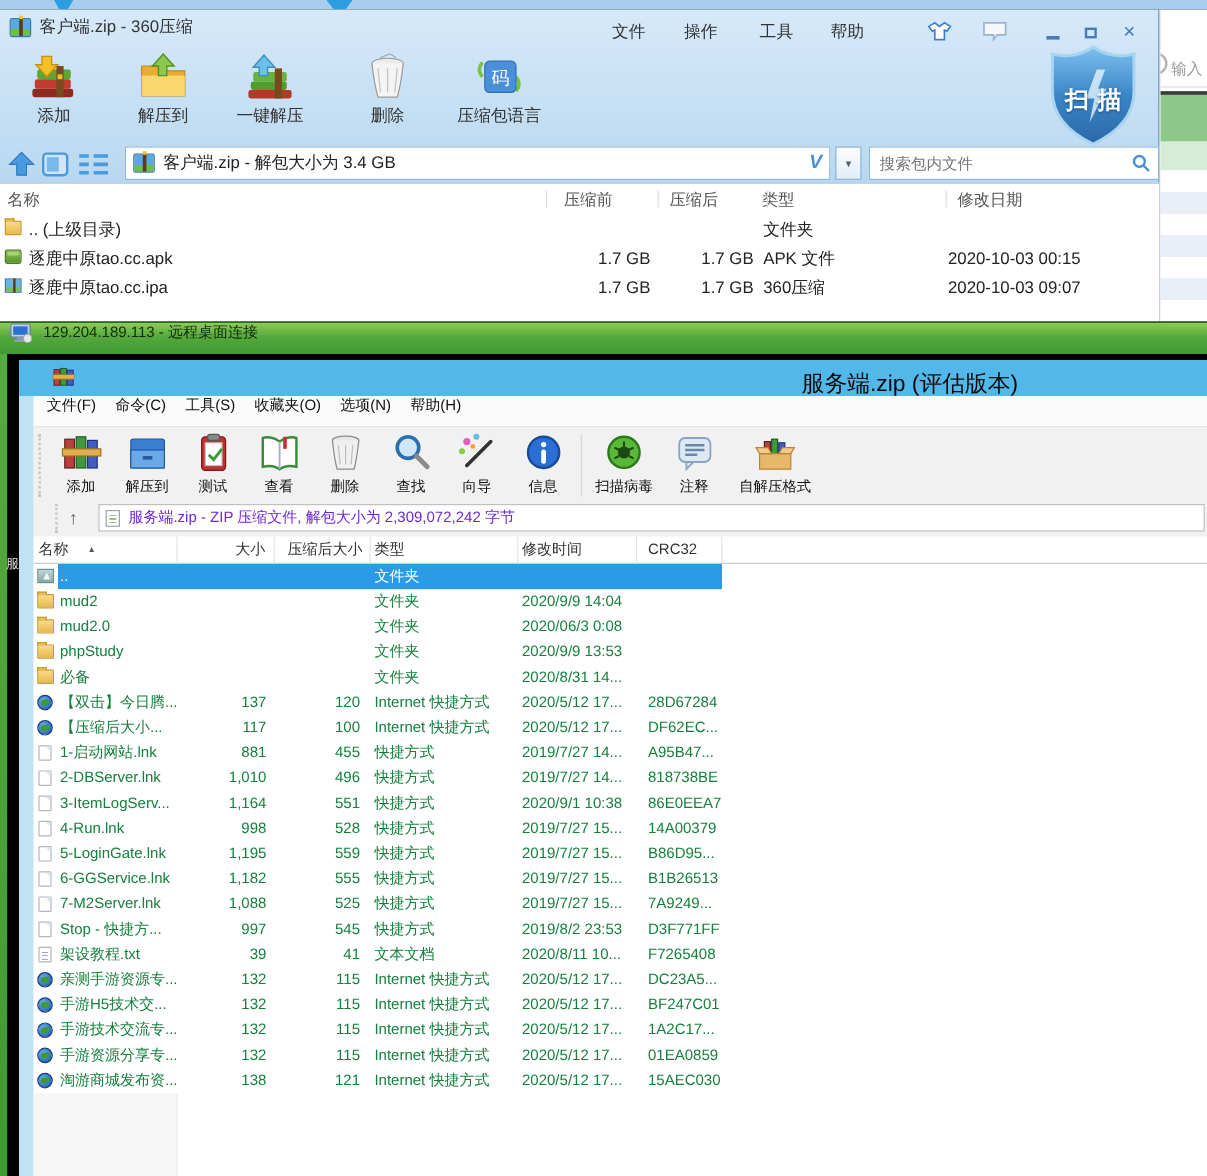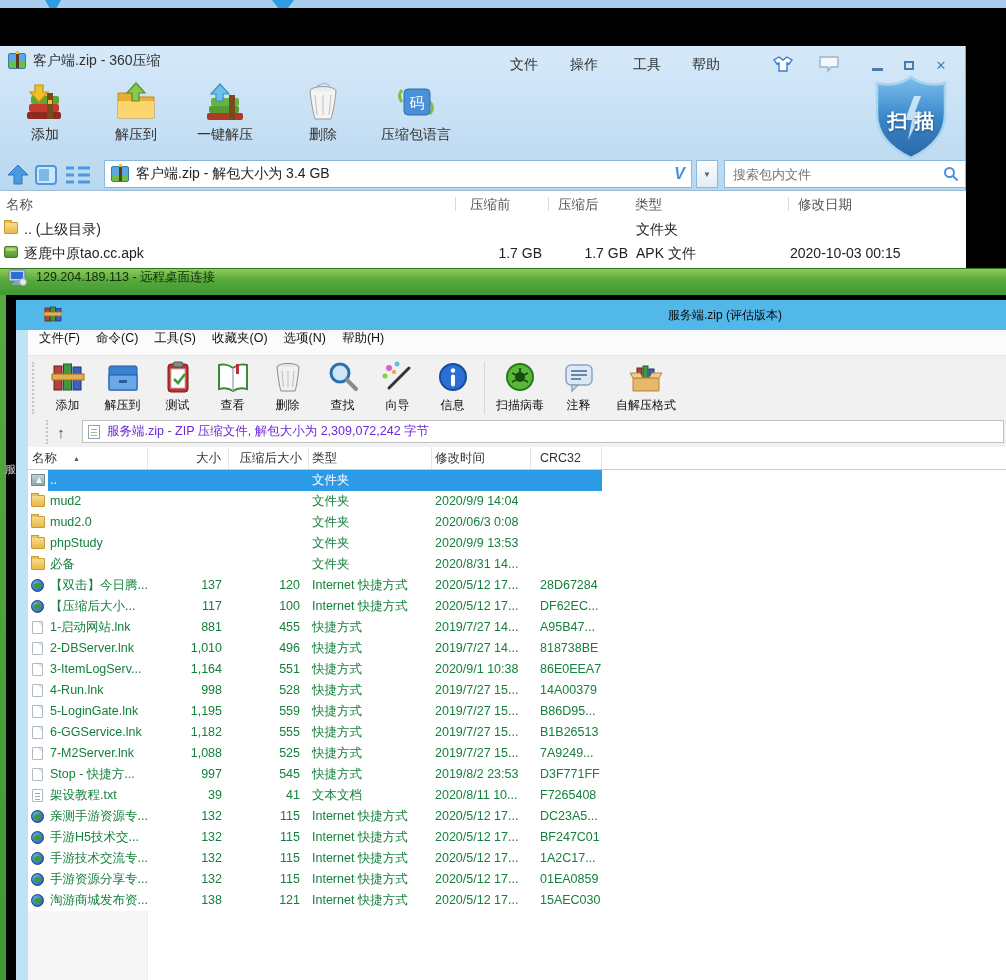--- a/index.html
+++ b/index.html
@@ -16,21 +16,21 @@
   .sliver .qcircle{position:absolute;left:-12px;top:36px;width:18px;height:18px;border:2px solid #b5b5b5;border-radius:50%;}
   .sliver .hint{position:absolute;left:9px;top:41px;color:#9a9a9a;font-size:13px;white-space:nowrap;}
   .sliver .divider{position:absolute;left:0;top:64px;width:40px;height:1px;background:#ddd;}
   .sliver .sb1{position:absolute;left:0;top:68px;width:40px;height:42px;background:#8cc88a;border-top:3px solid #3c3c3c;}
   .sliver .sb2{position:absolute;left:0;top:110px;width:40px;height:24px;background:#d6ecd4;}
   .sliver .sb3{position:absolute;left:0;top:134px;width:40px;height:126px;
     background:repeating-linear-gradient(#ffffff 0 18px,#e9eef8 18px 36px);}
 
   
   .w360{position:absolute;left:0;top:8px;width:966px;height:260px;
-    background:linear-gradient(#d6e9f9,#b9d8f0 55%,#c9dff3);border-right:1px solid #7fa8cc;margin-top:38px;}
+    background:linear-gradient(#d6e9f9,#b9d8f0 55%,#c9dff3);border-right:1px solid #7fa8cc;}
   .w360-titlebar{position:absolute;left:0;top:0;width:100%;height:30px;}
   .w360-title{position:absolute;left:8px;top:6px;display:flex;align-items:center;gap:7px;font-size:14px;color:#333;}
   .mini-zip{position:relative;width:18px;height:16px;background:linear-gradient(#5aa8e0 0 60%,#6cc044 60% 100%);border:1px solid #3a78a8;border-radius:2px;}
   .mini-zip::after{content:"";position:absolute;left:7px;top:-1px;width:3px;height:15px;background:#5a3a1a;}
   .mini-zip::before{content:"";position:absolute;left:7px;top:-3px;width:3px;height:3px;background:#f0c030;z-index:1;}
   .w360-menu{position:absolute;top:10px;font-size:14px;color:#333;cursor:default;}
   .w360-menu.m0{left:510px;} .w360-menu.m1{left:570px;} .w360-menu.m2{left:633px;} .w360-menu.m3{left:692px;}
   .cap-icon{position:absolute;top:9px;width:22px;height:18px;}
   .winctl{position:absolute;top:10px;width:26px;height:18px;display:flex;align-items:center;justify-content:center;color:#4a7cae;font-size:13px;}
   .winctl.min{left:864px;} .winctl.max{left:896px;} .winctl.close{left:928px;}
@@ -69,21 +69,21 @@
   .rdp{position:absolute;left:0;top:268px;width:1006px;height:712px;background:#000;}
   .rdp-bar{position:absolute;left:0;top:0;width:100%;height:27px;background:linear-gradient(#8fcb59,#55a83c 45%,#3f9a31);border-top:1px solid #2e7a24;display:flex;align-items:flex-start;gap:8px;padding-left:8px;}
   .rdp-title{font-size:12.5px;color:#0e2c0a;}
   .rdp-green-left{position:absolute;left:0;top:27px;width:6px;height:685px;background:linear-gradient(#57aa3e,#3f9a31);}
   .rdp-side-label{position:absolute;left:5px;top:194px;color:#ddd;font-size:11px;}
 
   
   .winrar{position:absolute;left:16px;top:32px;width:990px;height:680px;background:#f1f1f1;}
   .wr-title{position:relative;height:30px;background:#52b7e9;}
   .wr-title .wlogo{position:absolute;left:28px;top:6px;}
-  .wr-title .wtxt{position:absolute;left:652px;top:7px;font-size:12px;color:#0a0a0a;white-space:nowrap;}
+  .wr-title .wtxt{position:absolute;left:652px;top:7px;font-size:19px;color:#0a0a0a;white-space:nowrap;}
   .wr-body{position:absolute;left:0;top:30px;right:0;bottom:0;border-left:12px solid #bfe2f5;background:#f1f1f1;}
   .wr-menus{height:25px;background:#fbfbfb;display:flex;align-items:flex-start;padding-left:3px;font-size:12.5px;color:#111;}
   .wr-menus span{padding:0 8px;cursor:default;}
   .wr-toolbar{height:62px;background:#f1f1f1;border-top:1px solid #e5e5e5;display:flex;align-items:flex-start;padding-top:4px;position:relative;}
   .grip{width:8px;height:52px;border-left:2px dotted #c6c6c6;margin:2px 0 0 4px;}
   .wbtn{width:55px;display:flex;flex-direction:column;align-items:center;cursor:pointer;}
   .wbtn .lbl{font-size:12px;color:#111;margin-top:1px;white-space:nowrap;}
   .wbtn.w8{width:62px;} .wbtn.w9{width:55px;} .wbtn.w10{width:80px;}
   .wsep{width:1px;height:52px;background:#d8d8d8;margin:2px 4px 0 4px;}
   .wr-addr{height:30px;position:relative;background:#f1f1f1;}
@@ -131,20 +131,28 @@
 </head>
 <body>
 
 <div class="screen">
 
   <div class="top-strip">
     <div class="bg-arrow" style="left:45px;width:16px;"></div>
     <div class="bg-arrow" style="left:272px;width:22px;"></div>
   </div>
 
+  <div class="sliver">
+    <div class="qcircle"></div>
+    <div class="hint">输入</div>
+    <div class="divider"></div>
+    <div class="sb1"></div>
+    <div class="sb2"></div>
+    <div class="sb3"></div>
+  </div>
 
   <div class="w360">
     <div class="w360-titlebar">
       <div class="w360-title">
         <span class="mini-zip"></span>
         <span>客户端.zip - 360压缩</span>
       </div>
       <span class="w360-menu m0">文件</span>
       <span class="w360-menu m1">操作</span>
       <span class="w360-menu m2">工具</span>

